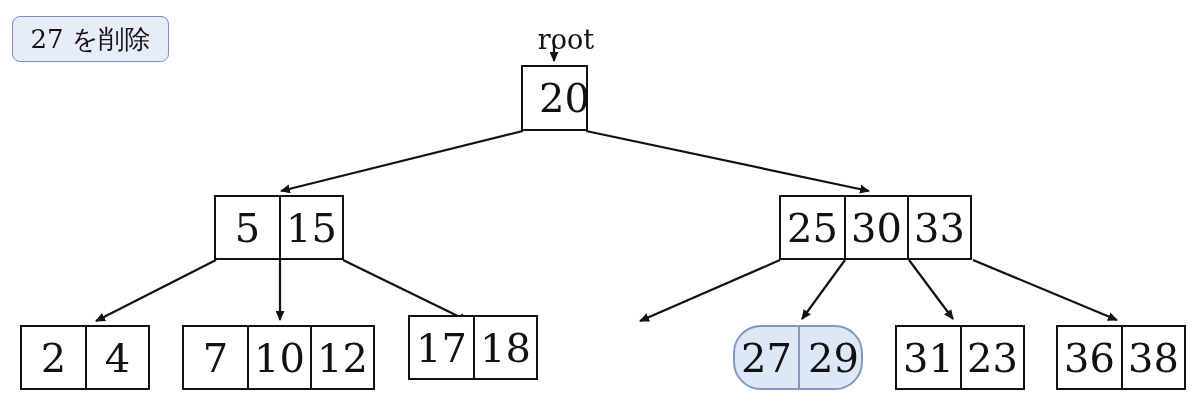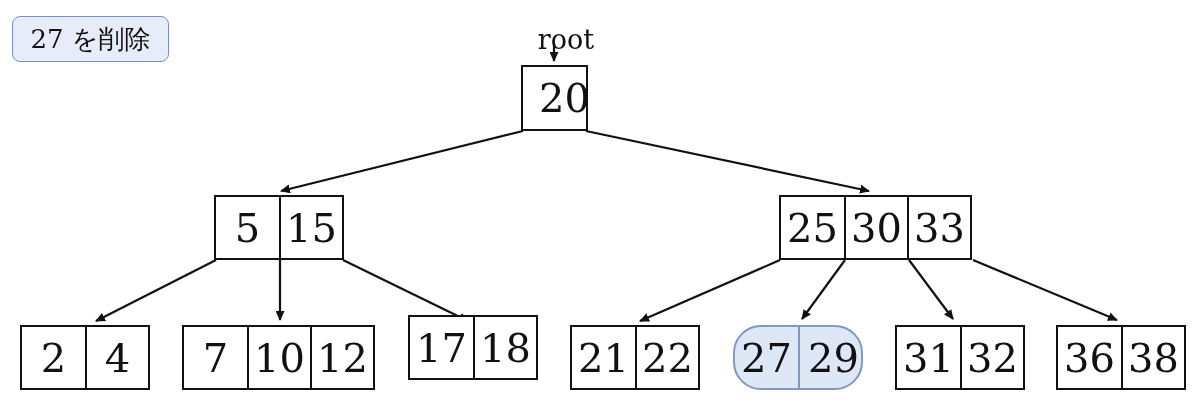--- a/index.html
+++ b/index.html
@@ -102,33 +102,29 @@
     <div class="cell">7</div>
     <div class="cell">10</div>
     <div class="cell">12</div>
   </div>
 
   <div class="node" style="left:408px; top:315px;">
     <div class="cell">17</div>
     <div class="cell">18</div>
   </div>
 
-  <div class="node" style="left:570px; top:325px;">
-    <div class="cell">21</div>
-    <div class="cell">22</div>
-  </div>
 
   <div class="node highlight" style="left:733px; top:325px;">
     <div class="cell">27</div>
     <div class="cell">29</div>
   </div>
 
   <div class="node" style="left:895px; top:325px;">
     <div class="cell">31</div>
-    <div class="cell">32</div>
+    <div class="cell">23</div>
   </div>
 
   <div class="node" style="left:1056px; top:325px;">
     <div class="cell">36</div>
     <div class="cell">38</div>
   </div>
 
 </div>
 
 </body></html>

